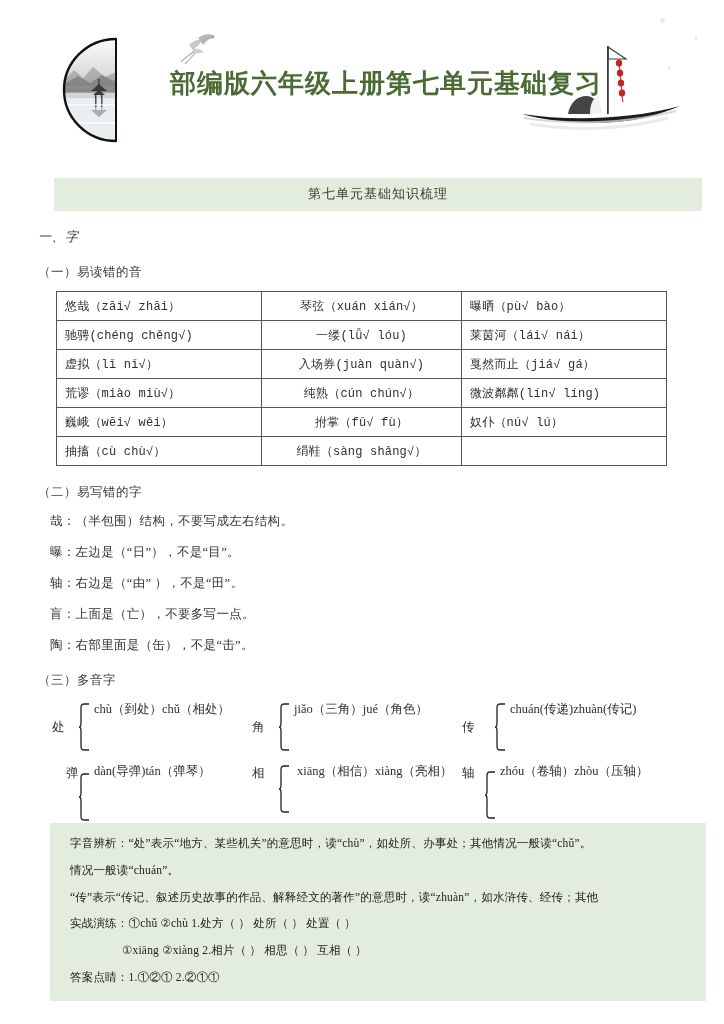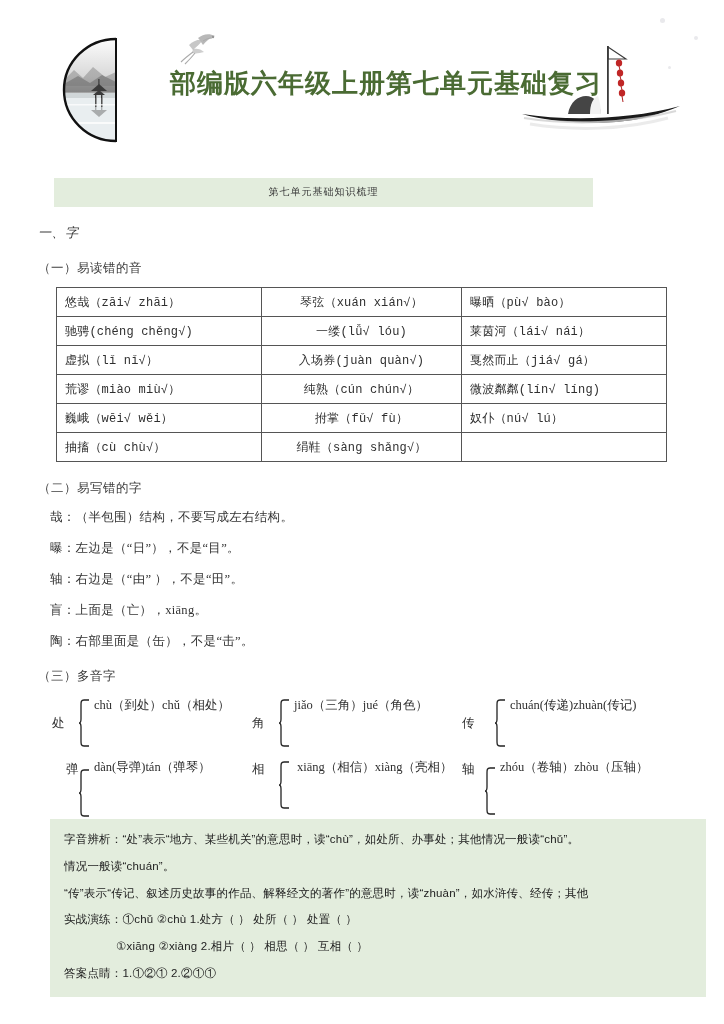--- a/index.html
+++ b/index.html
@@ -61,26 +61,26 @@
     background: #e9e9ec;
   }
 
   
   .content {
     padding: 0 38px;
   }
   .section-bar {
     background: #e3eddd;
     text-align: center;
-    font-size: 10px;
+    font-size: 13px;
     color: #3a3a3a;
     padding: 7px 0 8px;
     letter-spacing: 1px;
     margin: 18px 0 0 0;
-    width: 539px;
+    width: 648px;
     margin-left: 16px;
   }
   .h-main {
     font-size: 13px;
     color: #3b3b3b;
     margin: 17px 0 0 0;
     letter-spacing: .5px;
     font-style: italic;
   }
   .h-sub {
@@ -158,22 +158,22 @@
     height: 50px;
     flex: none;
   }
   .poly-readings span { line-height: 15px; white-space: nowrap; }
 
   
   .green-box {
     background: #e3eddd;
     width: 656px;
     margin: 6px 0 0 12px;
-    padding: 12px 14px 14px 14px;
-    font-family: Liberation Sans, sans-serif;
+    padding: 12px 14px 14px 20px;
+    font-family: Liberation Serif, serif;
   }
   .green-box p {
     margin: 0 0 11px 0;
     font-size: 11.5px;
     line-height: 1.55;
     color: #222;
     letter-spacing: .2px;
   }
   .green-box p.tight { margin-bottom: 9px; }
   .gx-indent { padding-left: 52px; }
@@ -309,21 +309,21 @@
       </tr>
     </tbody>
   </table>
 
   <div class="h-sub">（二）易写错的字</div>
 
   <div class="note-list">
     <div class="note-line">哉：（半包围）结构，不要写成左右结构。</div>
     <div class="note-line">曝：左边是（“日”），不是“目”。</div>
     <div class="note-line">轴：右边是（“由” ），不是“田”。</div>
-    <div class="note-line">盲：上面是（亡），xiāng。</div>
+    <div class="note-line">盲：上面是（亡），不要多写一点。</div>
     <div class="note-line">陶：右部里面是（缶），不是“击”。</div>
   </div>
 
   <div class="h-sub">（三）多音字</div>
 
   <div class="poly-wrap">
 
     <div class="poly-row">
       <div class="poly-group" style="width:200px;">
         <span class="poly-head">处</span>

